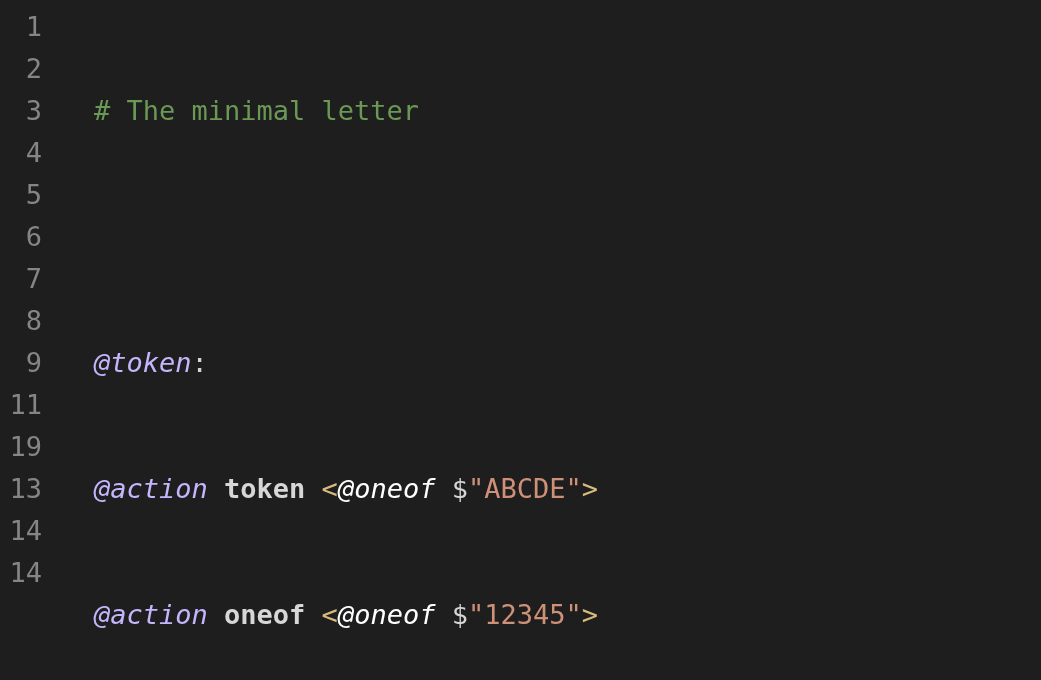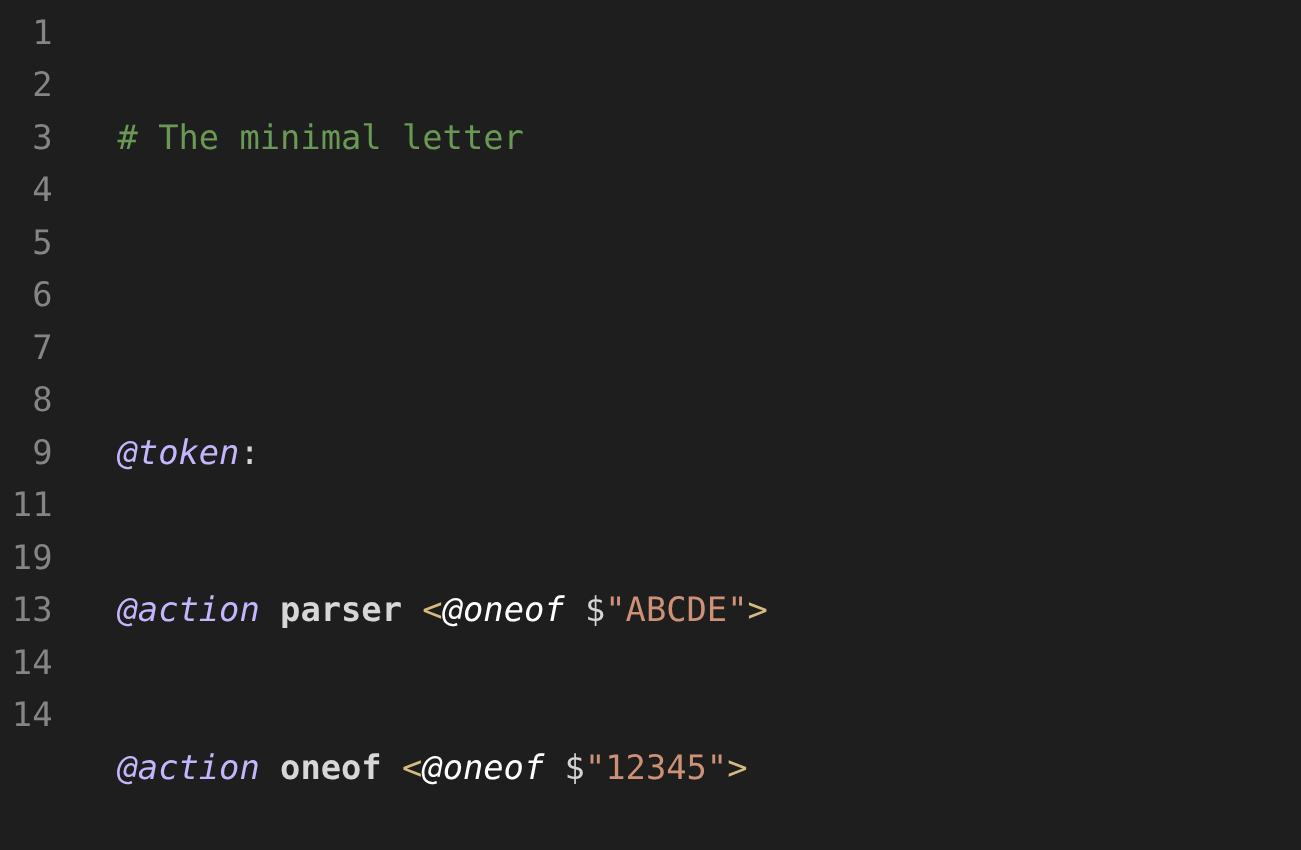--- a/index.html
+++ b/index.html
@@ -67,21 +67,21 @@
     <div>11</div>
     <div>19</div>
     <div>13</div>
     <div>14</div>
     <div>14</div>
   </div>
   <div class="code">
     <div class="line"><span class="comment"># The minimal letter</span></div>
     <div class="line"> </div>
     <div class="line"><span class="keyword-at">@token</span><span class="punct">:</span></div>
-    <div class="line"><span class="keyword-at">@action</span> <span class="name-bold">parser</span> <span class="angle">&lt;</span><span class="oneof">@oneof</span> <span class="dollar">$</span><span class="string">"ABCDE"</span><span class="angle">&gt;</span></div>
+    <div class="line"><span class="keyword-at">@action</span> <span class="name-bold">token</span> <span class="angle">&lt;</span><span class="oneof">@oneof</span> <span class="dollar">$</span><span class="string">"ABCDE"</span><span class="angle">&gt;</span></div>
     <div class="line"><span class="keyword-at">@action</span> <span class="name-bold">oneof</span> <span class="angle">&lt;</span><span class="oneof">@oneof</span> <span class="dollar">$</span><span class="string">"12345"</span><span class="angle">&gt;</span></div>
     
     
     
     
     
     
     
     
     

